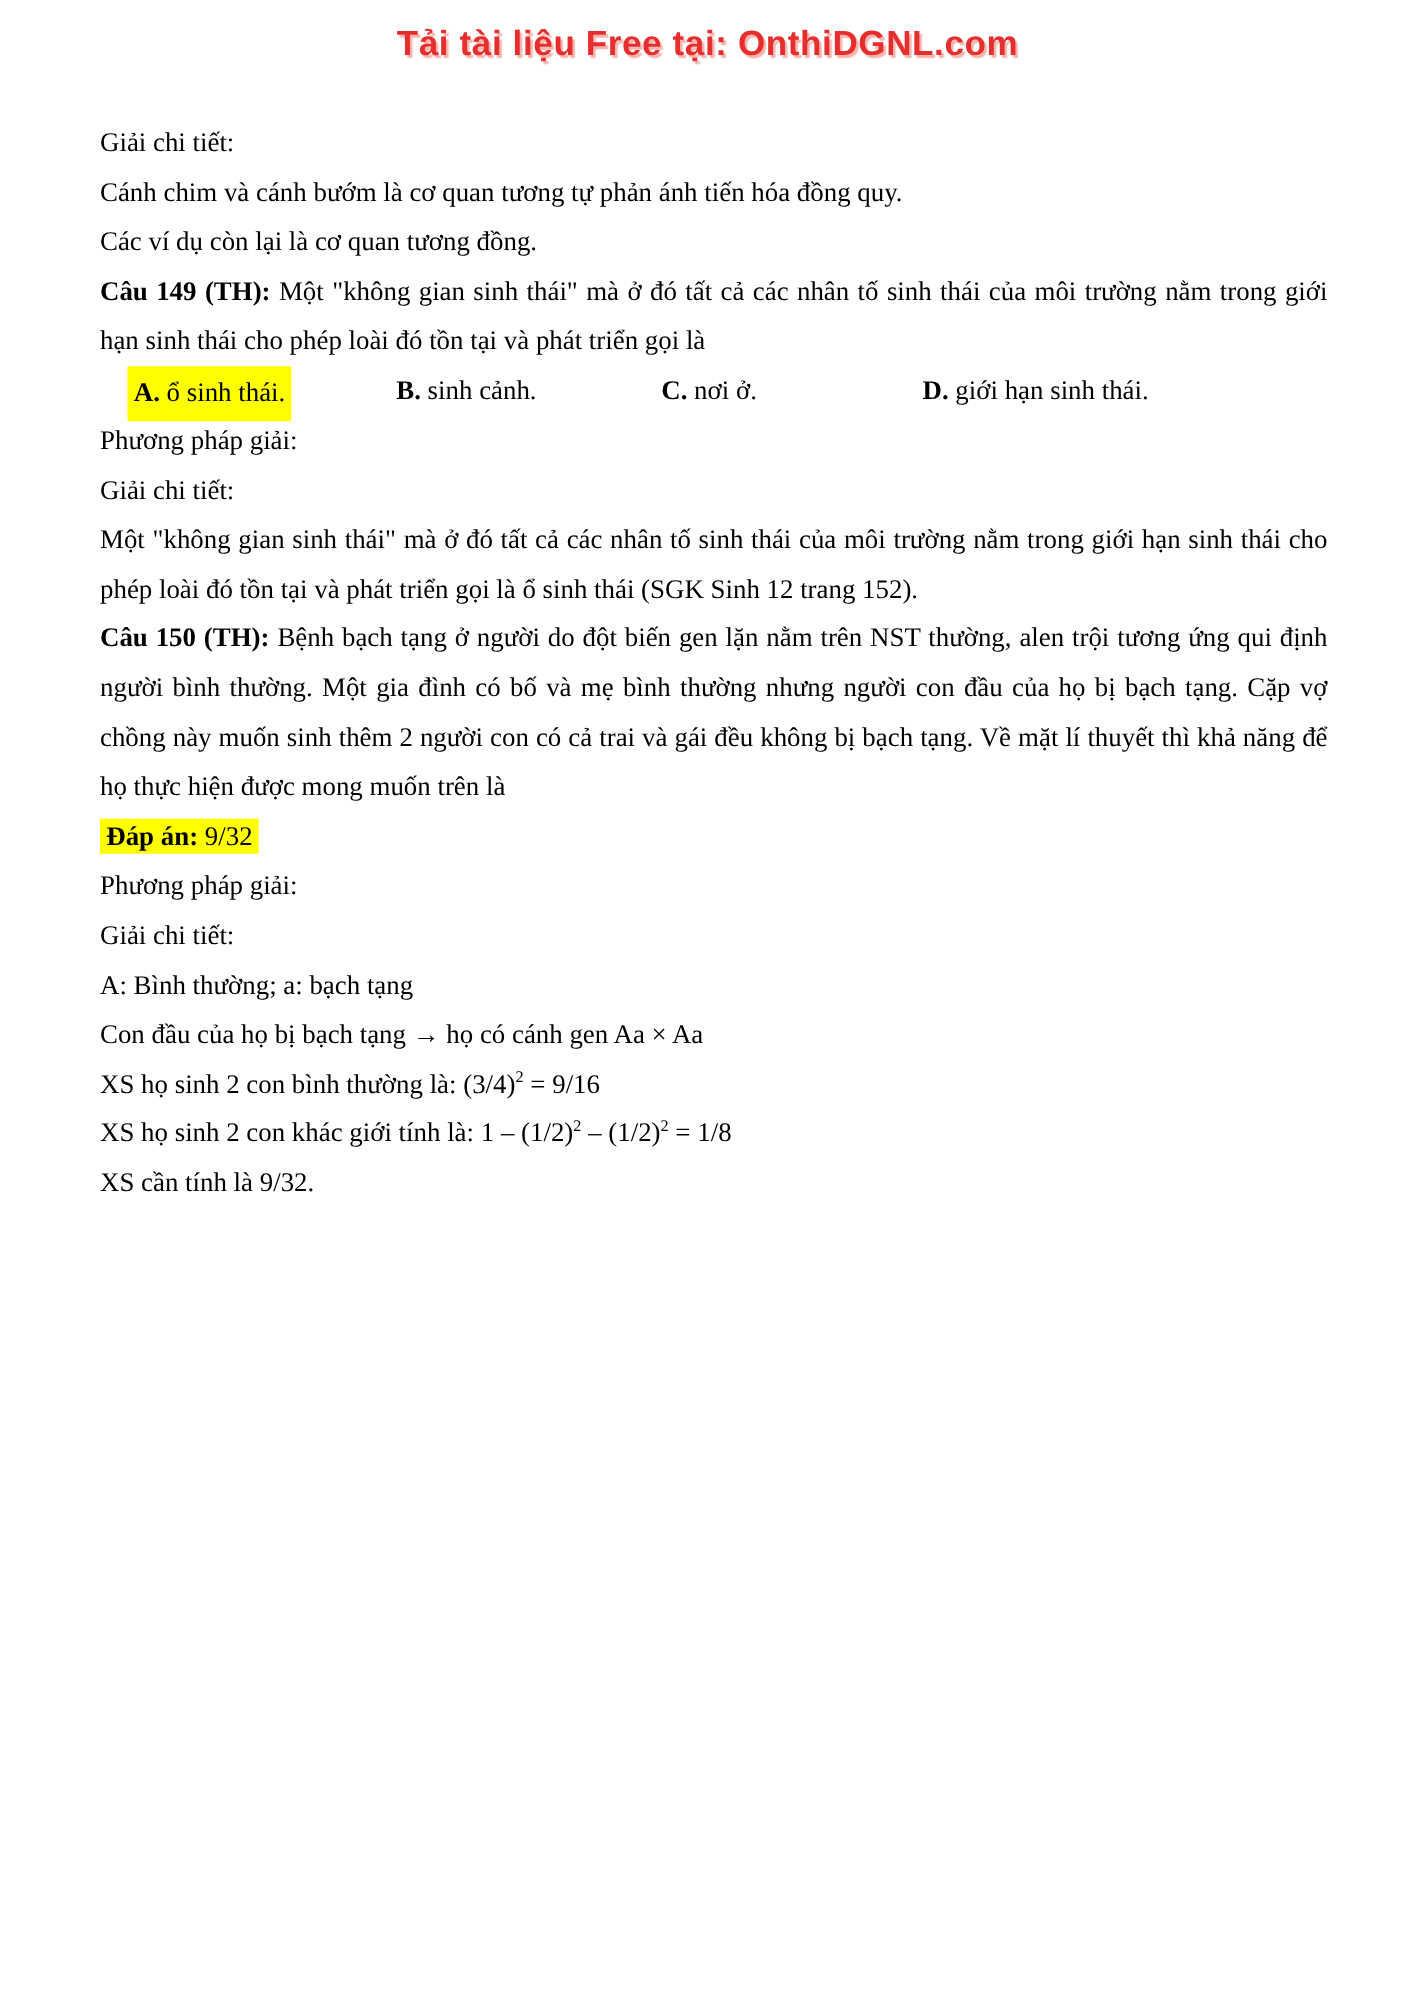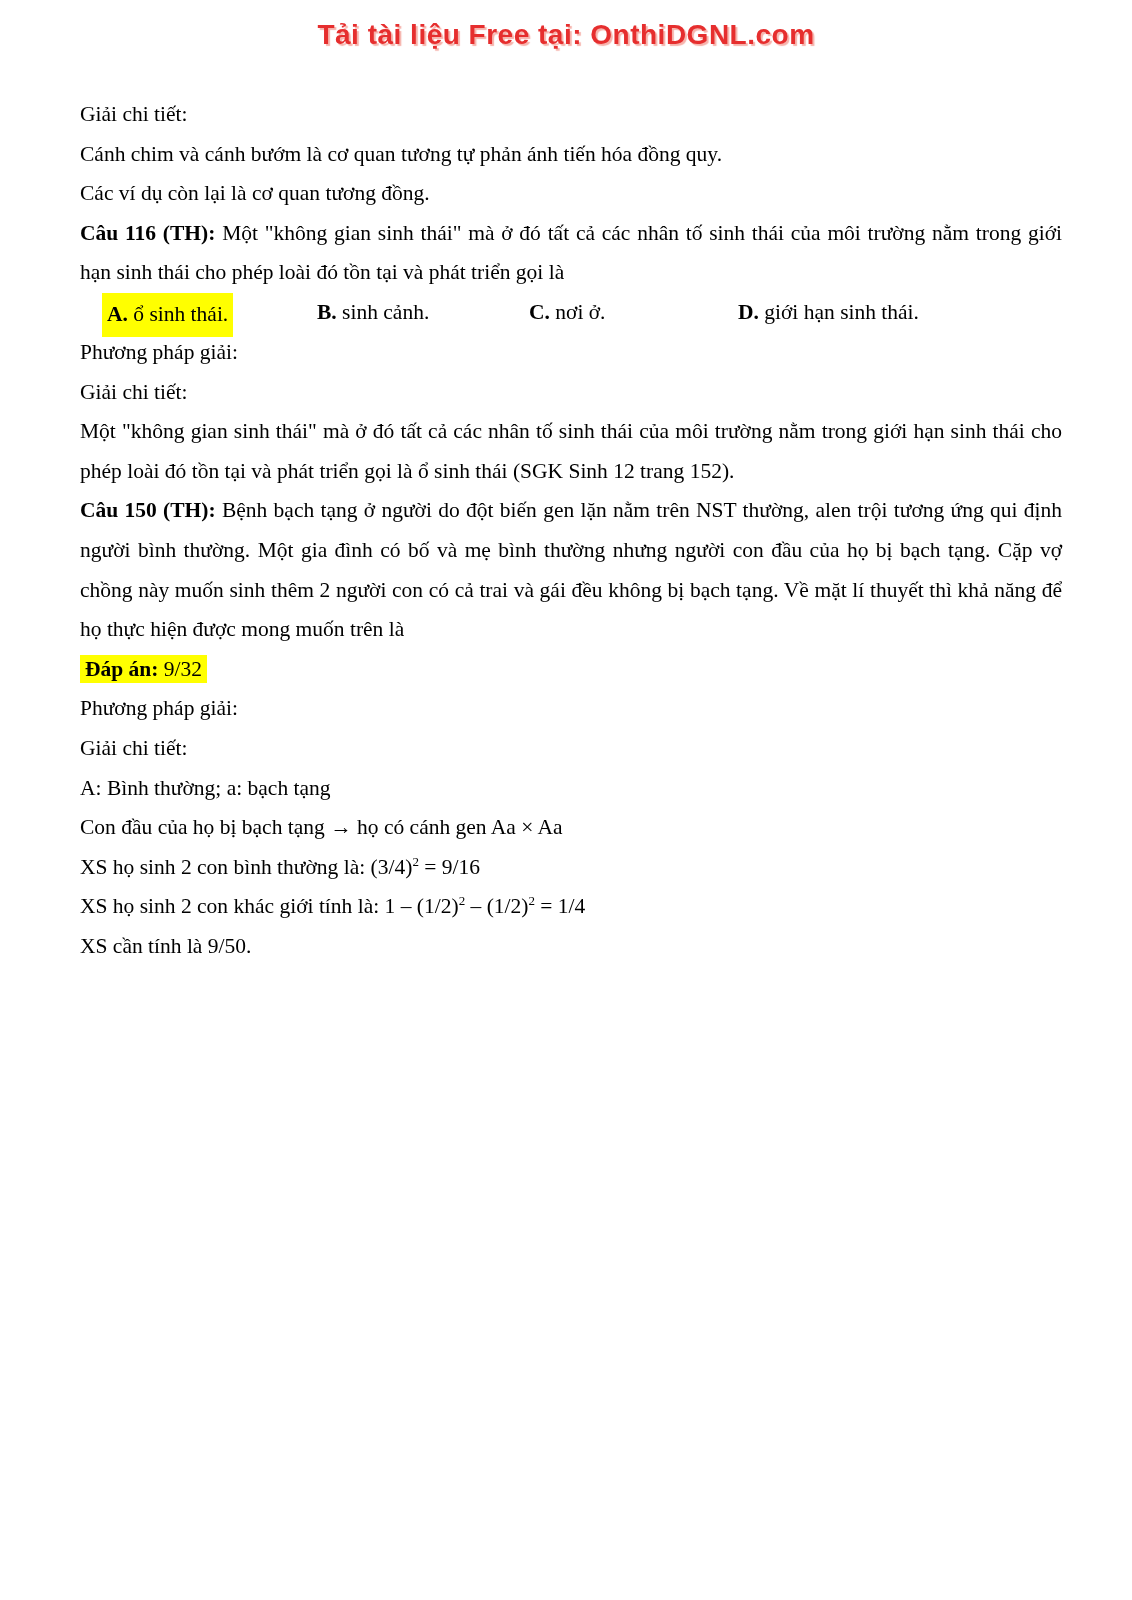--- a/index.html
+++ b/index.html
@@ -44,21 +44,21 @@
 <div class="page">
 
   <div class="promo-header">Tải tài liệu Free tại: OnthiDGNL.com</div>
 
   <div class="content">
 
     <p class="bold">Giải chi tiết:</p>
     <p>Cánh chim và cánh bướm là cơ quan tương tự phản ánh tiến hóa đồng quy.</p>
     <p>Các ví dụ còn lại là cơ quan tương đồng.</p>
 
-    <p class="just"><b>Câu 116 (TH):</b> <span>Một "không gian sinh thái" mà ở đó tất cả các nhân tố sinh thái của môi trường nằm trong giới hạn sinh thái cho phép loài đó tồn tại và phát triển gọi là</span></p>
+    <p class="just"><b>Câu 149 (TH):</b> <span>Một "không gian sinh thái" mà ở đó tất cả các nhân tố sinh thái của môi trường nằm trong giới hạn sinh thái cho phép loài đó tồn tại và phát triển gọi là</span></p>
 
     <div class="options-row">
       <span class="opt opt-a hl"><b>A.</b> <span>ổ sinh thái.</span></span>
       <span class="opt opt-b"><b>B.</b> <span>sinh cảnh.</span></span>
       <span class="opt opt-c"><b>C.</b> <span>nơi ở.</span></span>
       <span class="opt opt-d"><b>D.</b> <span>giới hạn sinh thái.</span></span>
     </div>
 
     <p class="bold">Phương pháp giải:</p>
     <p class="bold">Giải chi tiết:</p>
@@ -67,17 +67,17 @@
     <p class="just"><b>Câu 150 (TH):</b> <span>Bệnh bạch tạng ở người do đột biến gen lặn nằm trên NST thường, alen trội tương ứng qui định người bình thường. Một gia đình có bố và mẹ bình thường nhưng người con đầu của họ bị bạch tạng. Cặp vợ chồng này muốn sinh thêm 2 người con có cả trai và gái đều không bị bạch tạng. Về mặt lí thuyết thì khả năng để họ thực hiện được mong muốn trên là</span></p>
 
     <p class="answer-line"><span class="hl"><b>Đáp án:</b> <span>9/32</span></span></p>
 
     <p class="bold">Phương pháp giải:</p>
     <p class="bold">Giải chi tiết:</p>
 
     <p>A: Bình thường; a: bạch tạng</p>
     <p>Con đầu của họ bị bạch tạng → họ có cánh gen Aa × Aa</p>
     <p><span>XS họ sinh 2 con bình thường là: (3/4)</span><sup>2</sup><span> = 9/16</span></p>
-    <p><span>XS họ sinh 2 con khác giới tính là: 1 – (1/2)</span><sup>2</sup><span> – (1/2)</span><sup>2</sup><span> = 1/4</span></p>
-    <p>XS cần tính là 9/50.</p>
+    <p><span>XS họ sinh 2 con khác giới tính là: 1 – (1/2)</span><sup>2</sup><span> – (1/2)</span><sup>2</sup><span> = 1/8</span></p>
+    <p>XS cần tính là 9/32.</p>
 
   </div>
 </div>
 
 </body></html>

